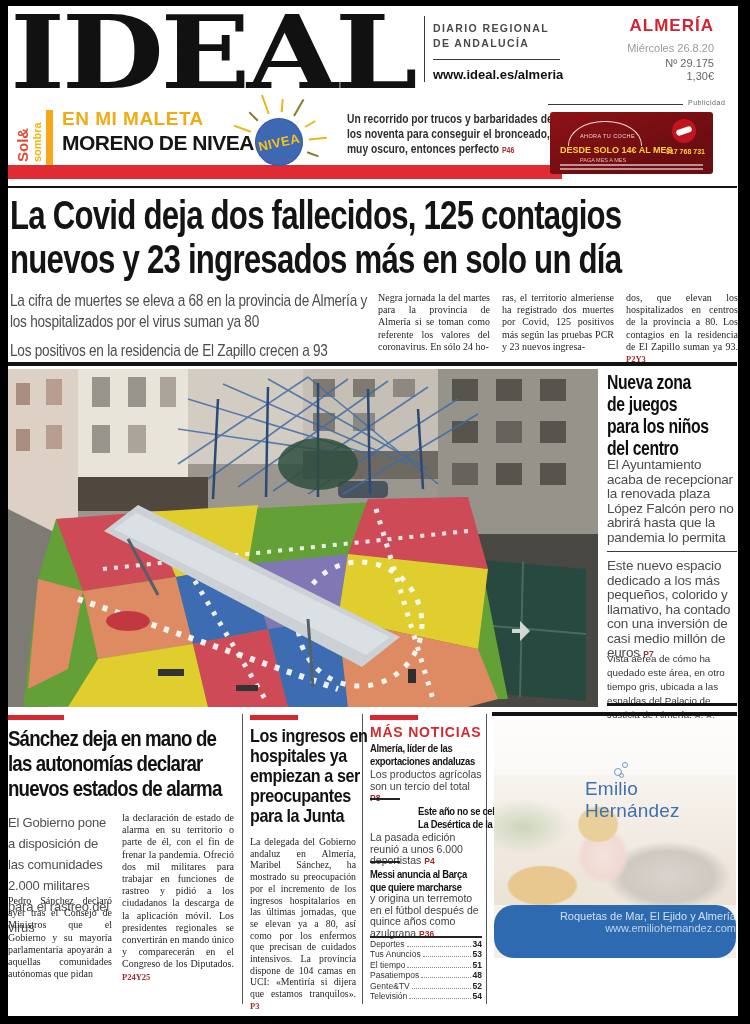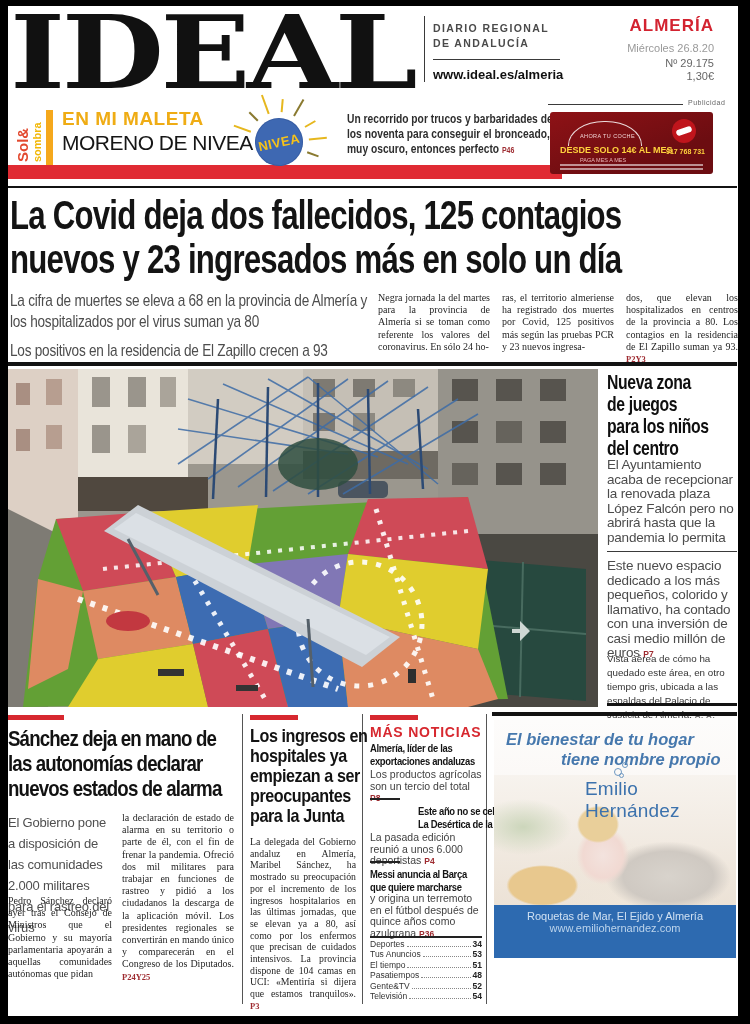--- a/index.html
+++ b/index.html
@@ -17,21 +17,21 @@
   .logo{font-family:"DejaVu Serif",serif;font-weight:bold;font-size:100px;line-height:86px;
         letter-spacing:-3px;color:#111;transform:scale(1.18,1.02);transform-origin:0 0;}
   .tagline{font-size:10.5px;letter-spacing:1.4px;color:#4a4a4a;font-weight:bold;line-height:15px;}
   .www{font-weight:bold;font-size:13px;color:#101010;}
   .edition{color:#d32330;font-weight:bold;font-size:17px;letter-spacing:1px;}
   .mh-gray{color:#9a9a9a;font-size:11px;}
   .mh-dark{color:#666;font-size:11px;}
   .r{text-align:right;}
   
   .kicker{color:#efac14;font-weight:bold;font-size:19px;letter-spacing:.5px;}
-  .promo-title{color:#161616;font-weight:normal;font-size:21px;letter-spacing:-.5px;}
+  .promo-title{color:#161616;font-weight:bold;font-size:21px;letter-spacing:-.5px;}
   .vert{transform:rotate(-90deg);transform-origin:0 0;font-weight:bold;white-space:nowrap;}
   .nivea{background:#3e68b2;border-radius:50%;width:48px;height:48px;transform:rotate(-12deg);
          display:flex;align-items:center;justify-content:center;color:#f6c21a;font-weight:bold;
          font-size:13px;letter-spacing:.5px;box-shadow:0 0 0 1px rgba(30,60,120,.25) inset;}
   .ray{position:absolute;left:24px;top:23px;height:2px;background:#e6b71e;transform-origin:0 50%;}
   .promo-desc{font-weight:bold;font-size:12.5px;line-height:1.18;color:#2e2e2e;}
   .redbar{background:#e02b33;}
   .pub{font-size:7px;color:#666;letter-spacing:.5px;}
   .carad{background:linear-gradient(160deg,#8e1216,#6c0d11 70%);border-radius:3px;overflow:hidden;}
   .carad .arc{position:absolute;left:18px;top:9px;width:72px;height:24px;border:1.5px solid rgba(255,255,255,.85);
@@ -77,21 +77,21 @@
   .ad-brand{color:#3c72ad;font-size:19px;letter-spacing:.2px;}
   .bubble{position:absolute;border:1.2px solid #6f99c2;border-radius:50%;}
   .ad-photo{background:
      radial-gradient(60px 34px at 20% 85%, #e8c88e 0%, #e8c88e 55%, transparent 60%),
      radial-gradient(34px 30px at 43% 38%, #e9cf9a 0%, #e9cf9a 55%, transparent 62%),
      radial-gradient(40px 44px at 45% 62%, #f3e3de 0%, #f1d9d2 50%, transparent 66%),
      radial-gradient(90px 50px at 72% 78%, #d8d3cc 0%, #cfc9c2 50%, transparent 70%),
      radial-gradient(70px 40px at 12% 40%, #ccd6bb 0%, transparent 70%),
      radial-gradient(120px 70px at 55% 95%, #efe6da 0%, transparent 80%),
      linear-gradient(180deg,#f7f3ee,#ece2d6);}
-  .ad-bar{background:#2d6ab0;text-align:center;color:#cfe0f2;}
+  .ad-bar{background:#2d6ab0;text-align:right;color:#cfe0f2;border-radius:20px;}
   .ad-bar .ln1{font-size:11px;padding-top:5px;}
   .ad-bar .ph{font-size:13.5px;font-weight:bold;color:#eef5fc;letter-spacing:1px;}
   .ad-bar .web{font-size:11px;color:#bcd4ec;}
   
   .pr{border:1px solid #888;border-radius:3px;background:#fff;display:flex;align-items:center;padding:0 5px;gap:4px;}
   .pr-logo{width:10px;height:10px;border:2.5px solid #2f2f2f;border-radius:50% 50% 50% 2px;}
   .pr-name{font-weight:bold;font-size:9.5px;color:#1c1c1c;}
   .pr-small{font-size:4px;line-height:4.6px;color:#444;width:62px;overflow:hidden;}
   .pr-small .c{font-size:3.4px;color:#777;}
 </style>
@@ -371,24 +371,20 @@
   <div class="idx-row">
       <span>Televisión</span>
       <span class="dots"></span>
       <b>54</b>
     </div>
 </div>
 
 <div class="abs rule" style="left:492px;top:712px;width:245px;height:3.5px;"></div>
 <div class="abs adbox" style="left:494px;top:720px;width:242px;height:238px;">
   <div class="ad-photo abs" style="left:0;top:55px;width:242px;height:130px;"></div>
-  <div class="ad-tag abs" style="left:12px;top:9px;width:220px;">
-    <div>El bienestar de tu hogar</div>
-    <div style="padding-left:55px;">tiene nombre propio</div>
-  </div>
   <div class="ad-brand abs" style="left:91px;top:58px;">Emilio Hernández</div>
   <span class="bubble" style="left:120px;top:48px;width:6px;height:6px;"></span>
   <span class="bubble" style="left:128px;top:42px;width:4px;height:4px;"></span>
   <span class="bubble" style="left:125px;top:53px;width:3px;height:3px;"></span>
   <div class="ad-bar abs" style="left:0;top:185px;width:242px;height:53px;">
     <div class="ln1">Roquetas de Mar, El Ejido y Almería</div>
     <div class="web">www.emiliohernandez.com</div>
   </div>
 </div>
 

